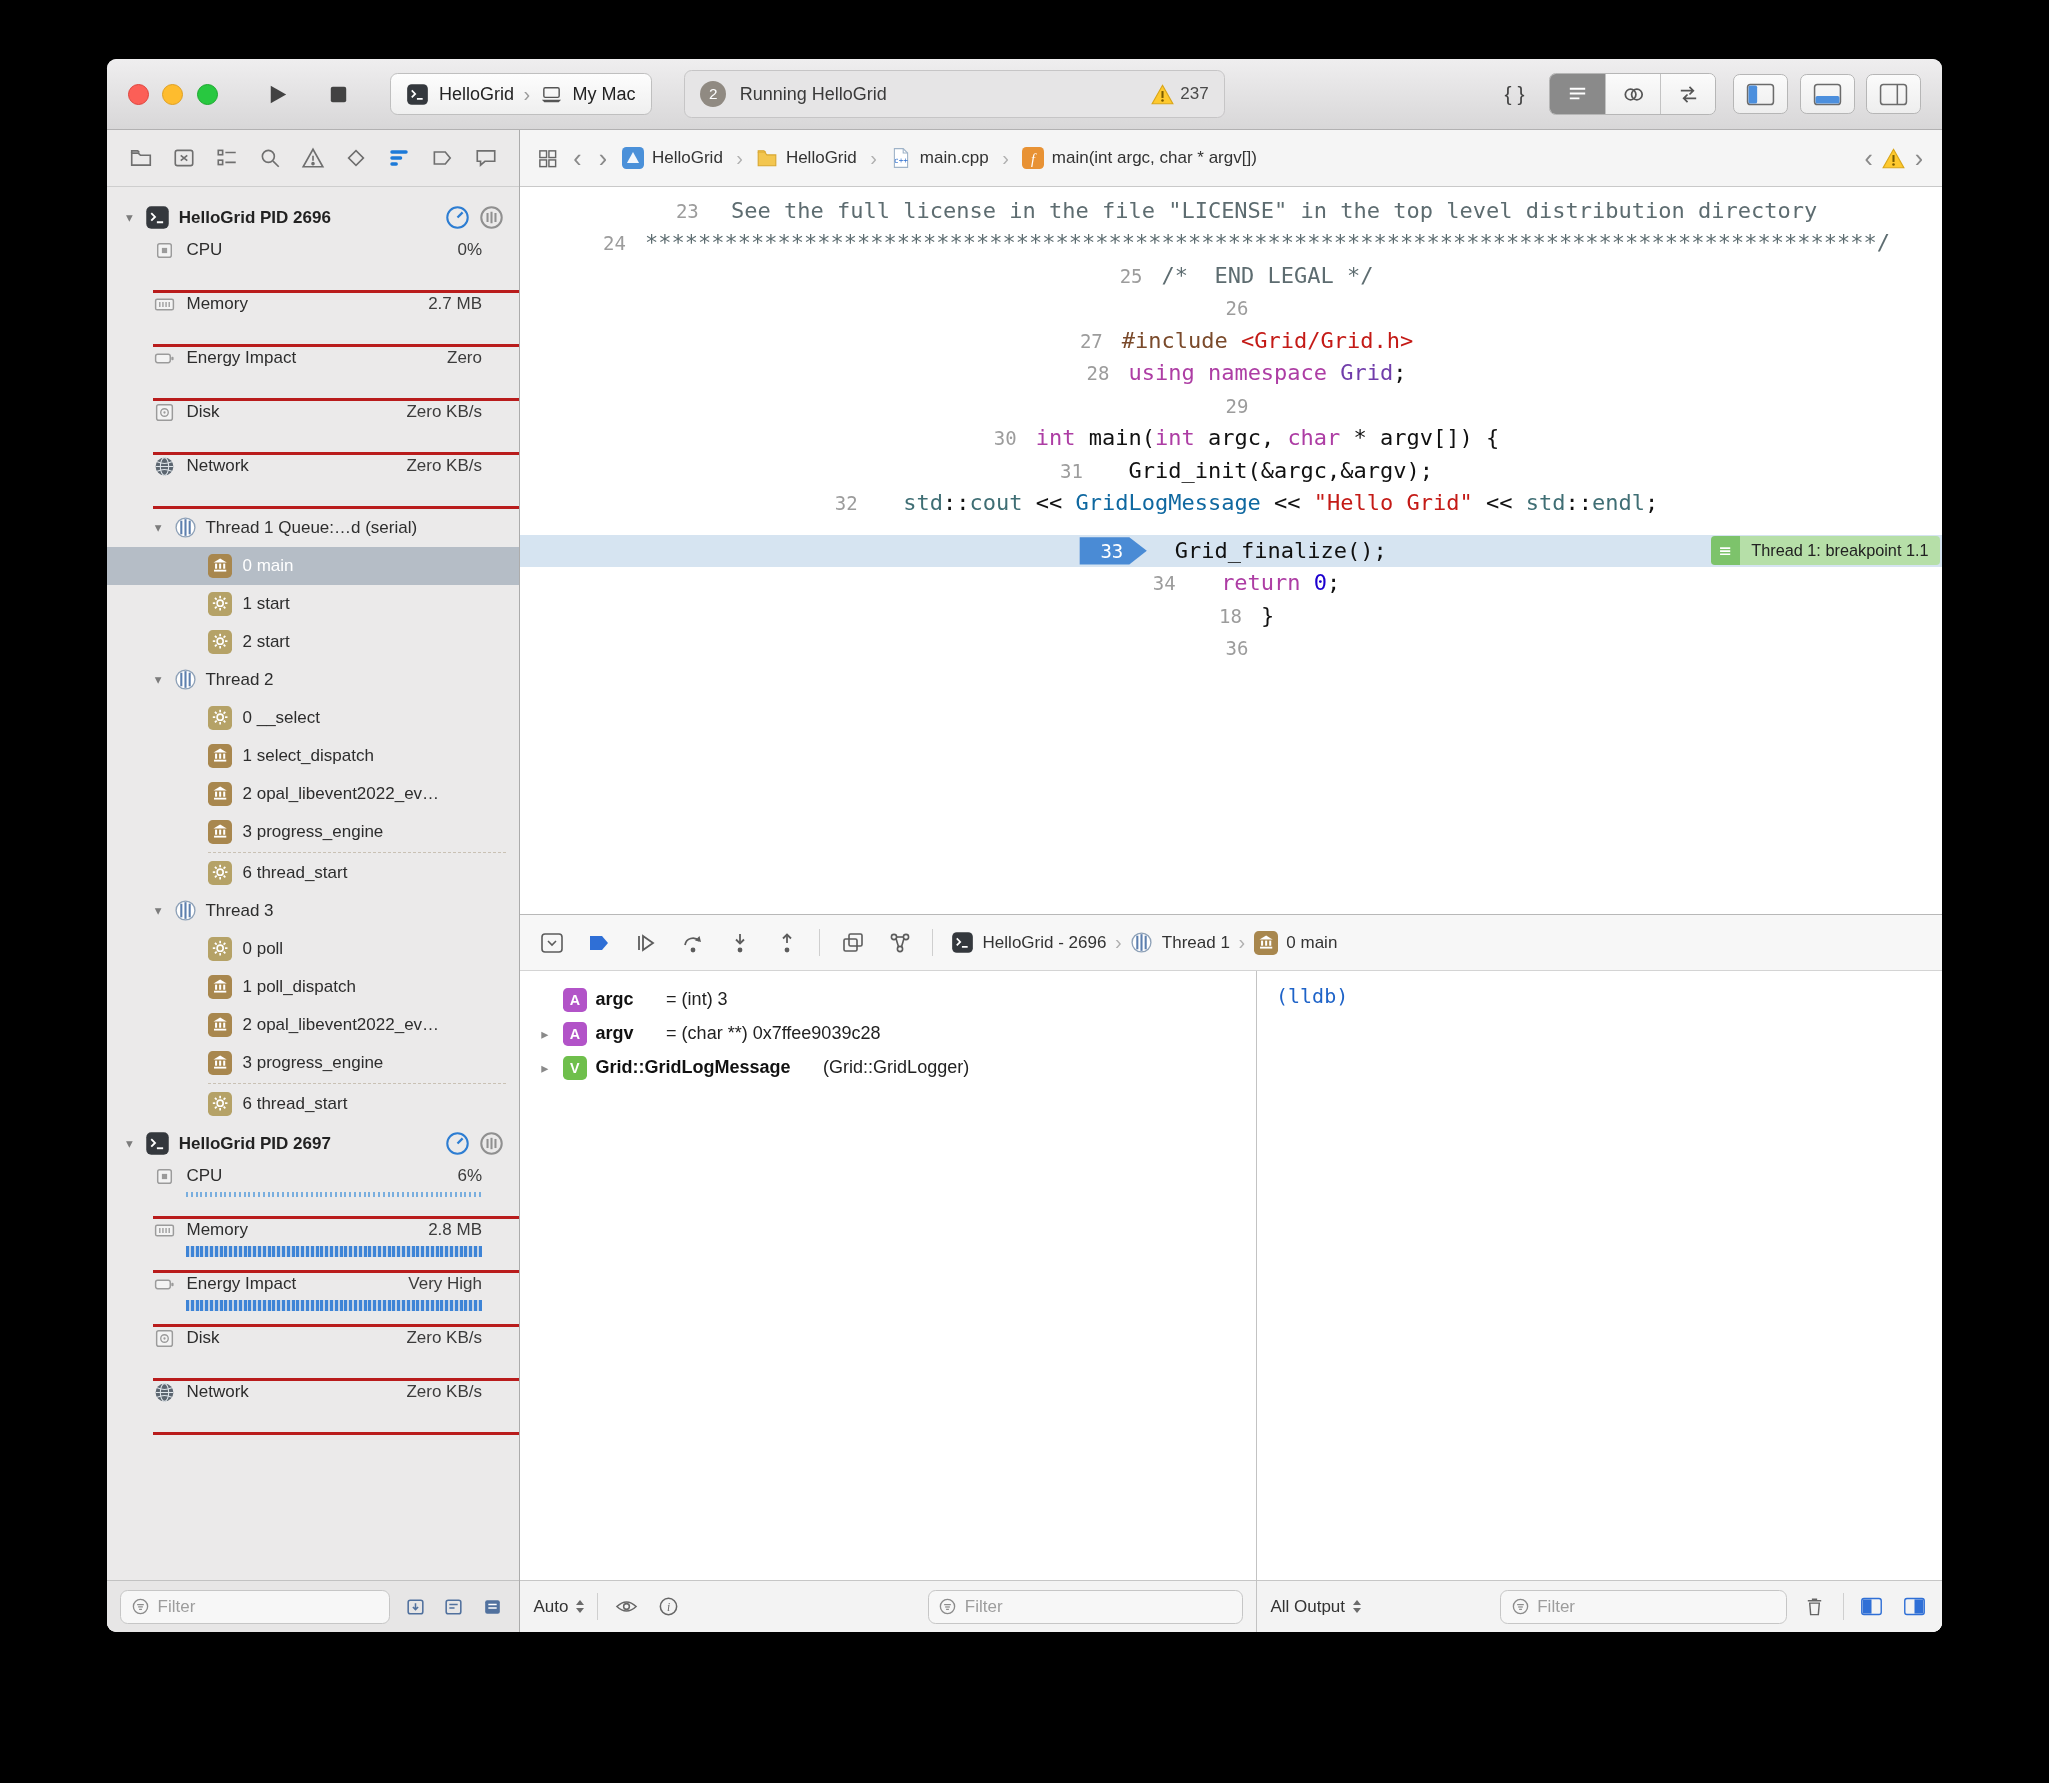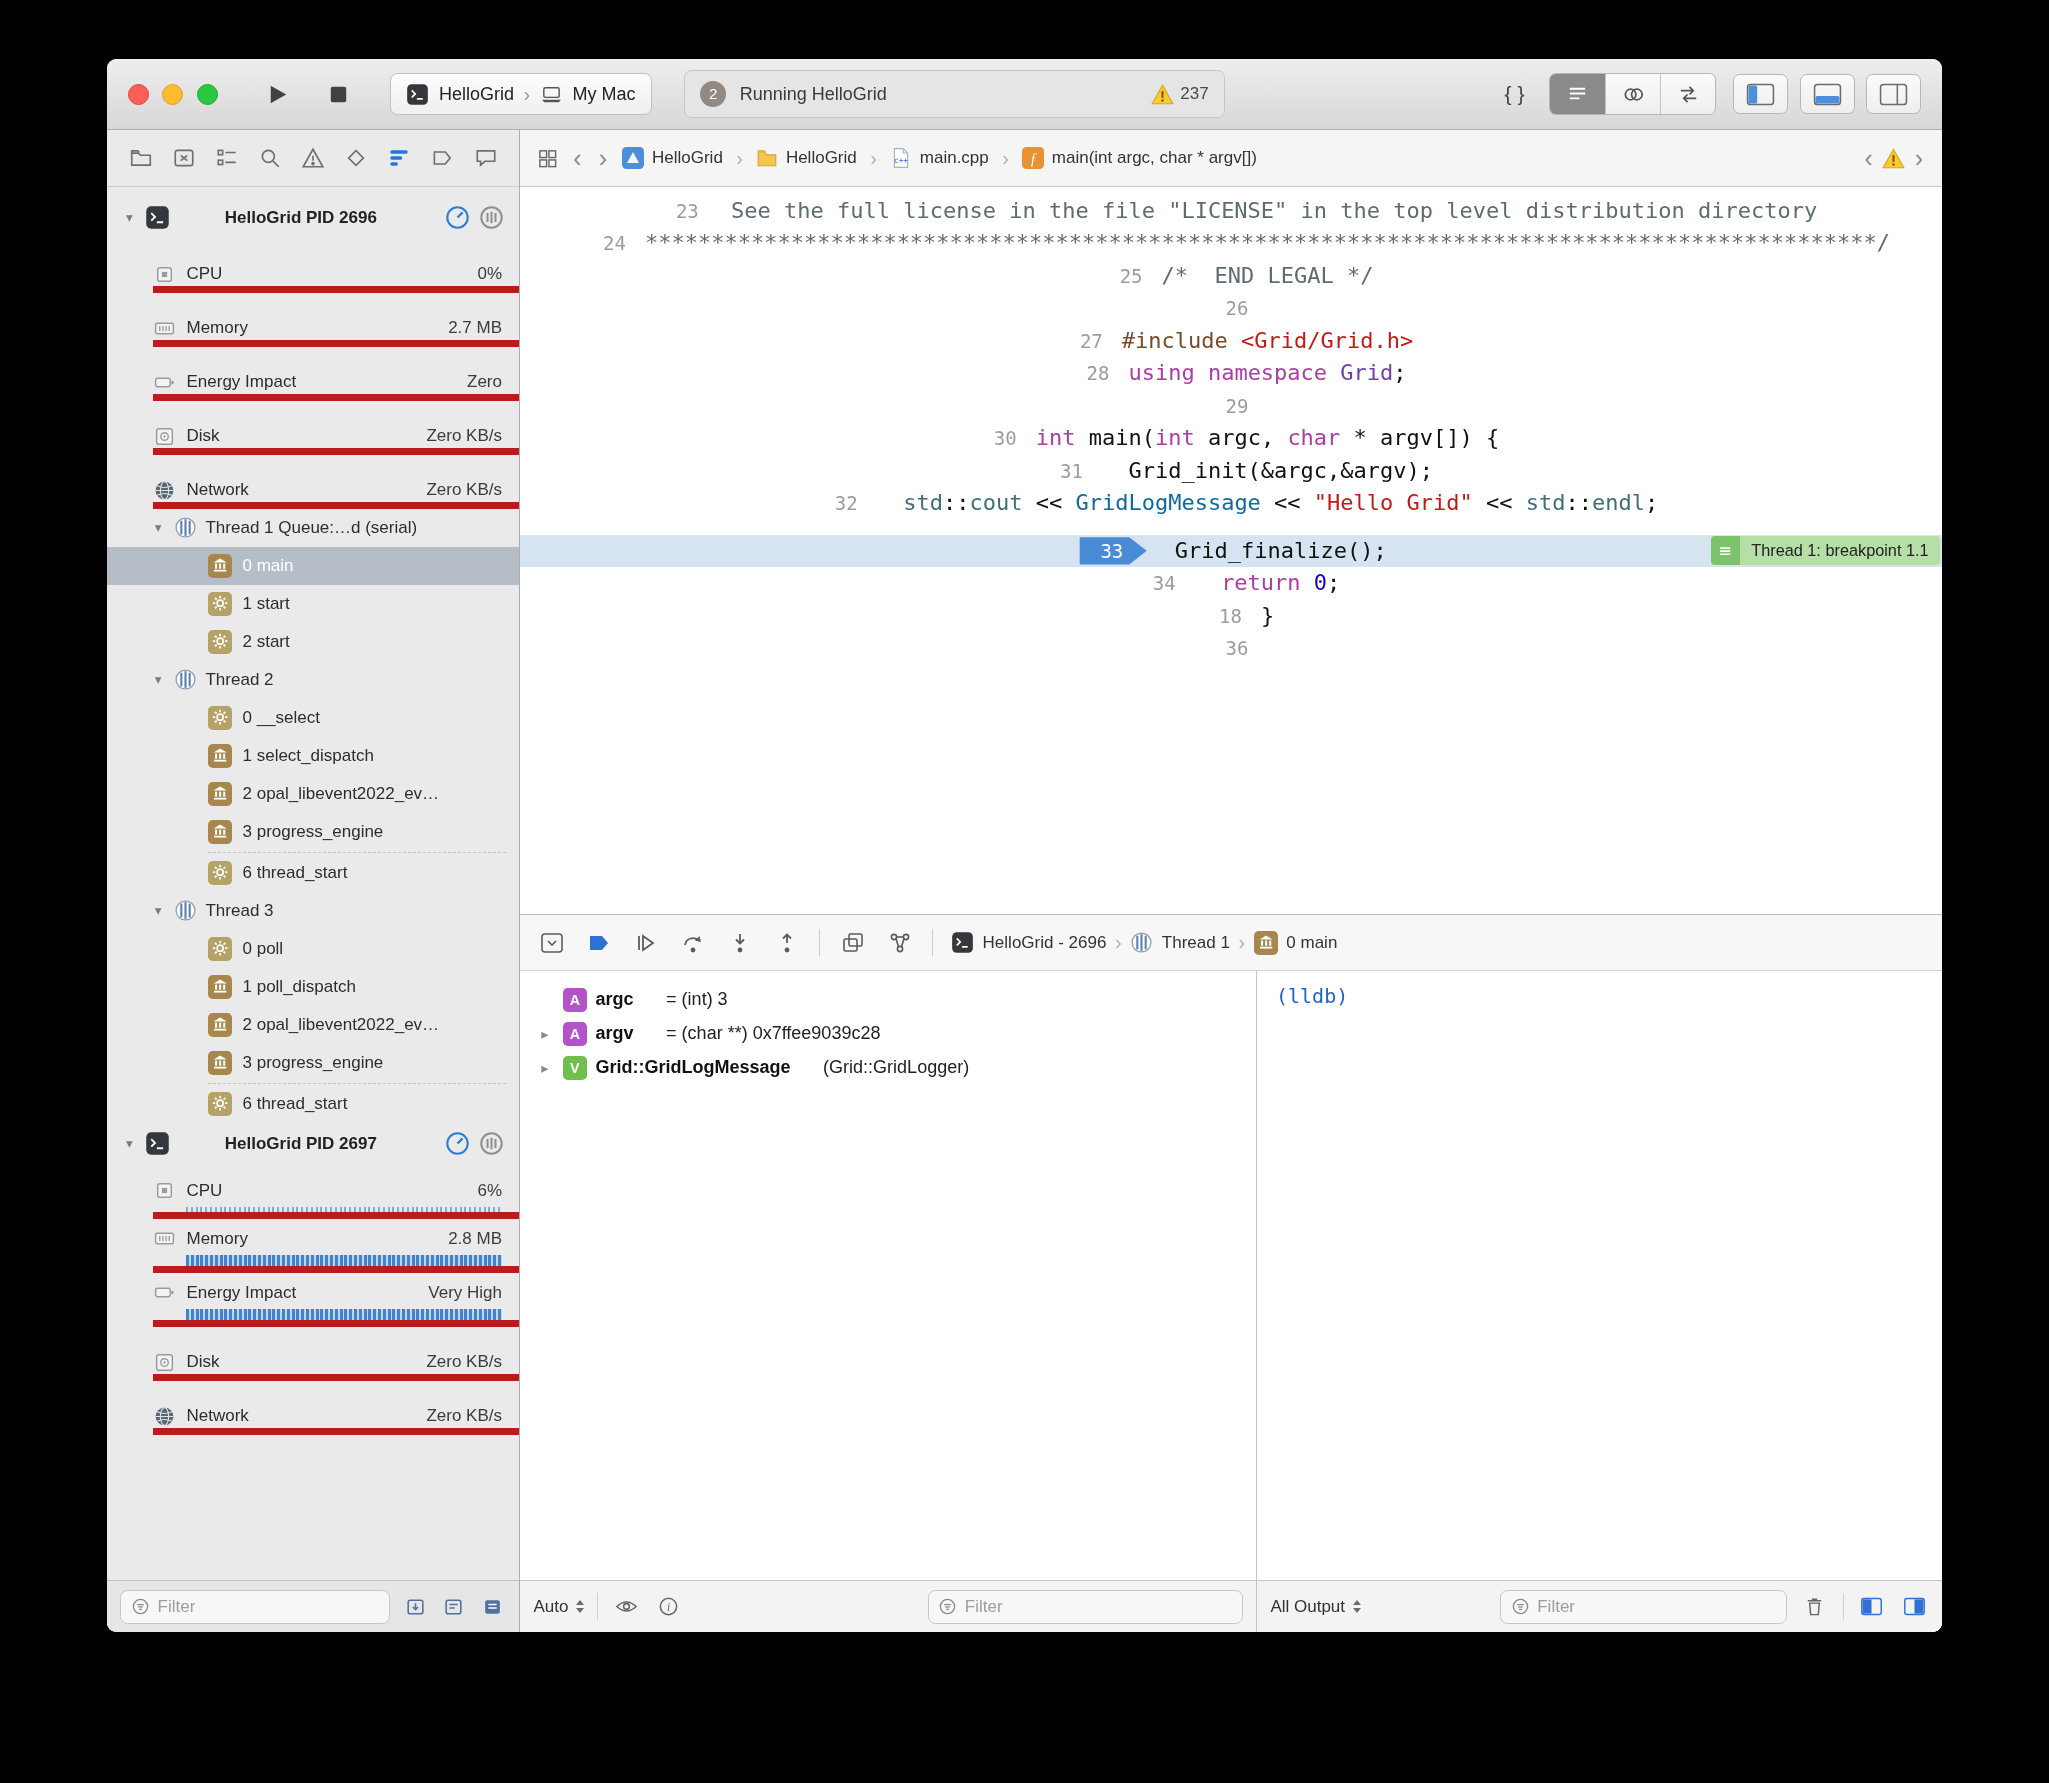--- a/index.html
+++ b/index.html
@@ -48,29 +48,29 @@
   .body-row{flex:1;display:flex;min-height:0;}
 
   
   .sidebar{flex:0 0 413px;background:#ebeaea;border-right:1px solid #acacac;display:flex;flex-direction:column;min-height:0;}
   .nav-tabs{flex:0 0 57px;border-bottom:1px solid #cecece;display:flex;align-items:center;justify-content:space-between;padding:0 19px;}
   .nav-tabs button{background:none;border:none;color:#6f6f6f;width:29px;height:32.5px;display:flex;align-items:center;justify-content:center;}
   .nav-tabs button.on{color:#1d7ad8;}
   .nav-tabs svg{width:24px;height:24px;}
   .nav-list{flex:1;overflow:hidden;padding-top:9.6px;font-size:17px;color:#2d2d2d;}
   .proc-head{height:42px;display:flex;align-items:center;gap:8.6px;padding:0 15.3px;}
-  .proc-name{font-weight:700;color:#222;margin-left:46px;}
+  .proc-name{font-weight:700;color:#222;}
   .disc{color:#7c7c7c;font-size:13.4px;width:14.3px;text-align:center;}
   .ico{display:inline-flex;align-items:center;justify-content:center;}
   .proc-ico svg{width:25px;height:25px;}
   .gbtn{background:none;border:none;padding:0;margin:0;display:flex;width:25px;height:25px;}
   .gbtn svg{width:25px;height:25px;}
   .gbtn.first{margin-left:auto;}
-  .gauge-row{margin-left:46px;height:54px;border-bottom:7px solid #b91c1c;padding-right:17px;
-    display:flex;flex-direction:column;justify-content:flex-end;}
+  .gauge-row{margin-left:46px;height:54px;border-bottom:3px solid #b91c1c;padding-right:37px;
+    display:flex;flex-direction:column;justify-content:flex-start;}
   .gauge-line{display:flex;align-items:center;gap:10.5px;}
   .g-ico svg{width:23px;height:23px;}
   .g-value{margin-left:auto;color:#3c3c3c;}
   .act-bar{height:10.5px;margin:4.8px 0 0 33px;background:repeating-linear-gradient(90deg,#3e84d6 0 2.9px,rgba(62,132,214,.22) 2.9px 4.8px);}
   .act-bar.dots{height:4.8px;background:repeating-linear-gradient(90deg,#79aede 0 1.9px,transparent 1.9px 4.8px);}
   .thread-row{height:38px;display:flex;align-items:center;gap:8.6px;padding-left:44px;}
   .t-ico svg{width:23px;height:23px;}
   .frame-row{height:38px;display:flex;align-items:center;gap:10.5px;padding-left:101px;}
   .frame-row.sel{background:var(--selection-gray);color:#fff;}
   .f-ico{width:24px;height:24px;border-radius:4.8px;flex:0 0 24px;}

